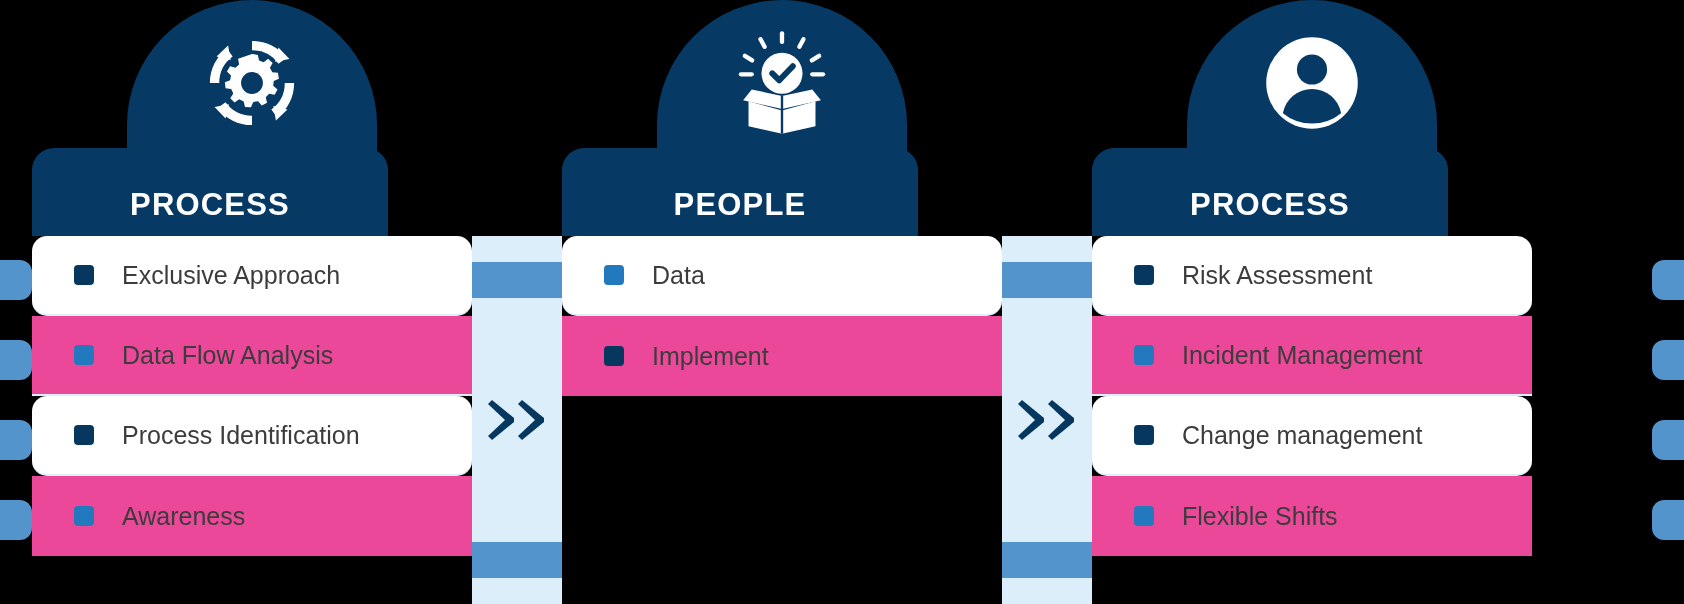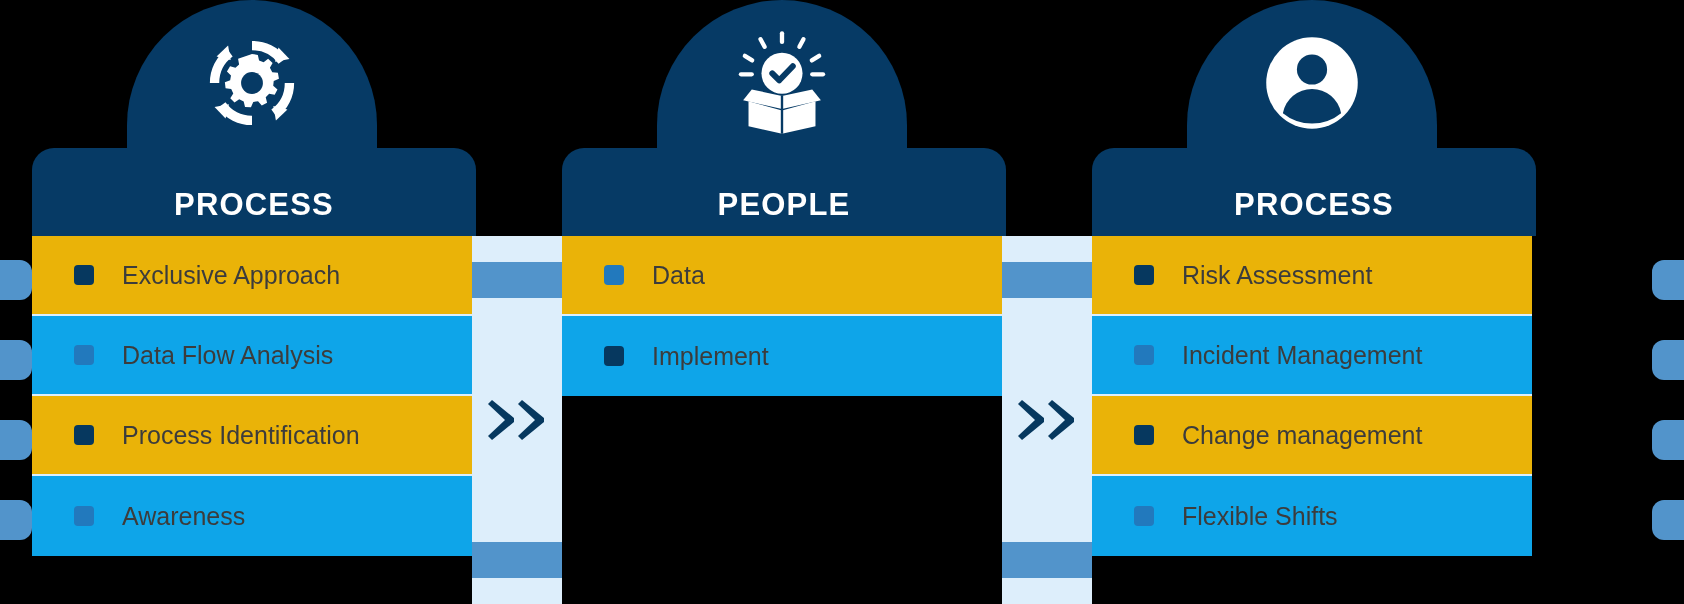--- a/index.html
+++ b/index.html
@@ -40,21 +40,21 @@
     height: 250px;
     background: #063a65;
     border-radius: 125px 125px 0 0;
   }
 
   
   .header-bar {
     position: absolute;
     left: 0;
     top: 148px;
-    width: 444px;
+    width: 356px;
     height: 88px;
     background: #063a65;
     border-radius: 22px 22px 0 0;
     display: flex;
     align-items: flex-end;
     justify-content: center;
     padding-bottom: 16px;
   }
   .header-title {
     color: #ffffff;
@@ -87,22 +87,22 @@
     height: 368px;
   }
   .row {
     position: relative;
     height: 80px;
     display: flex;
     align-items: center;
     padding-left: 42px;
     border-bottom: 2px solid #dceefc;
   }
-  .row.tint  { background: #eab308; }
-  .row.plain { background: #0ea5e9; }
+  .row.tint  { background: #ffffff; border-radius: 15px; }
+  .row.plain { background: #ec4899; }
   .row:last-child { border-bottom: none; }
 
   .bullet {
     width: 20px;
     height: 20px;
     border-radius: 4px;
     flex: 0 0 auto;
     margin-right: 28px;
   }
   .bullet.navy { background: #06385f; }

